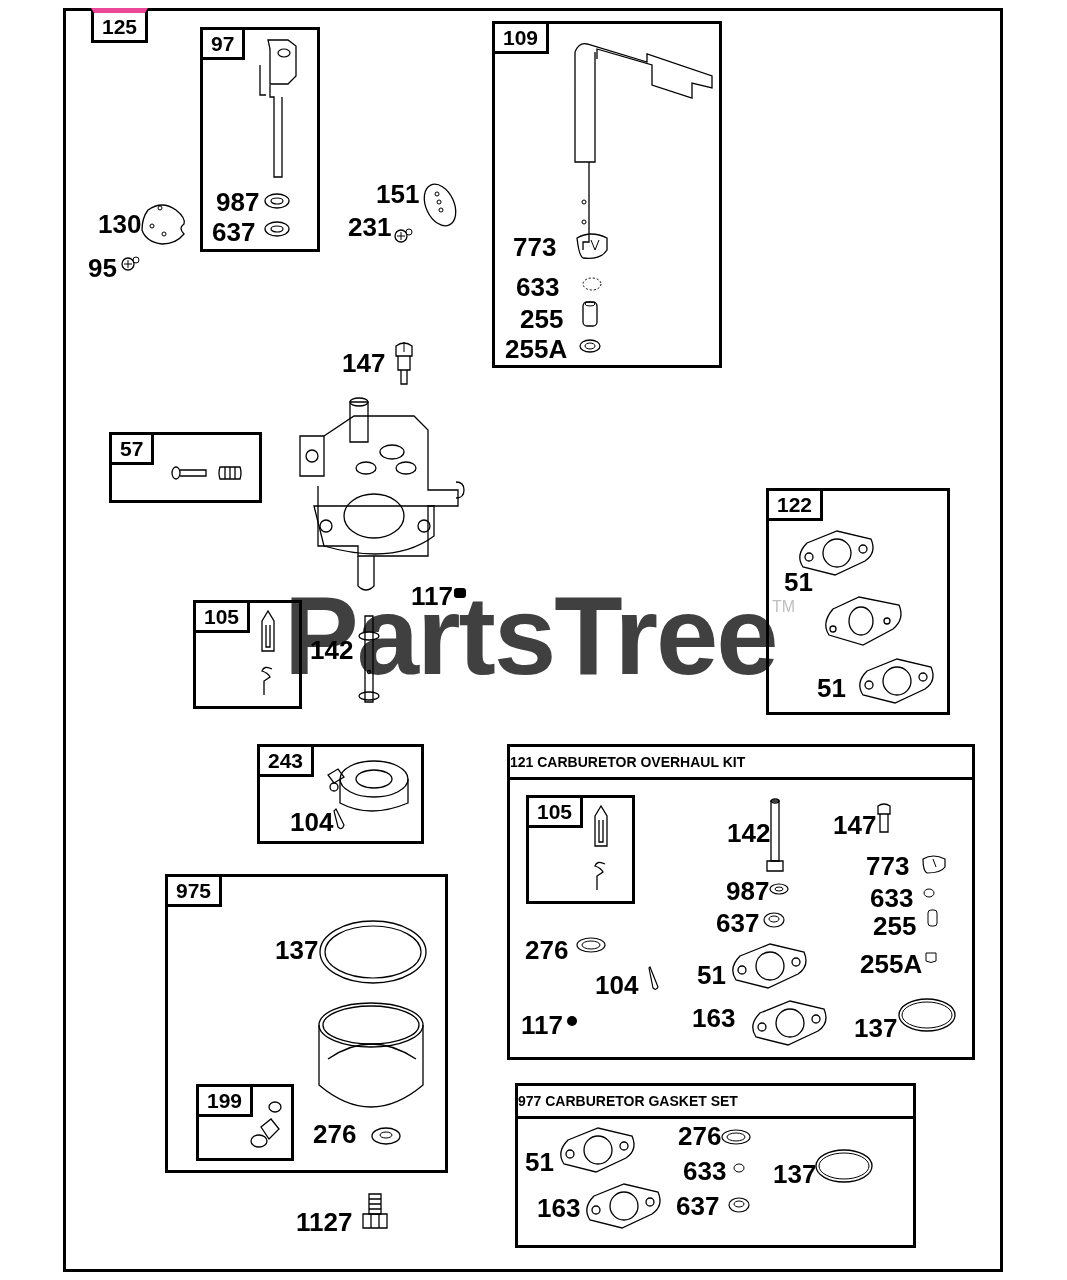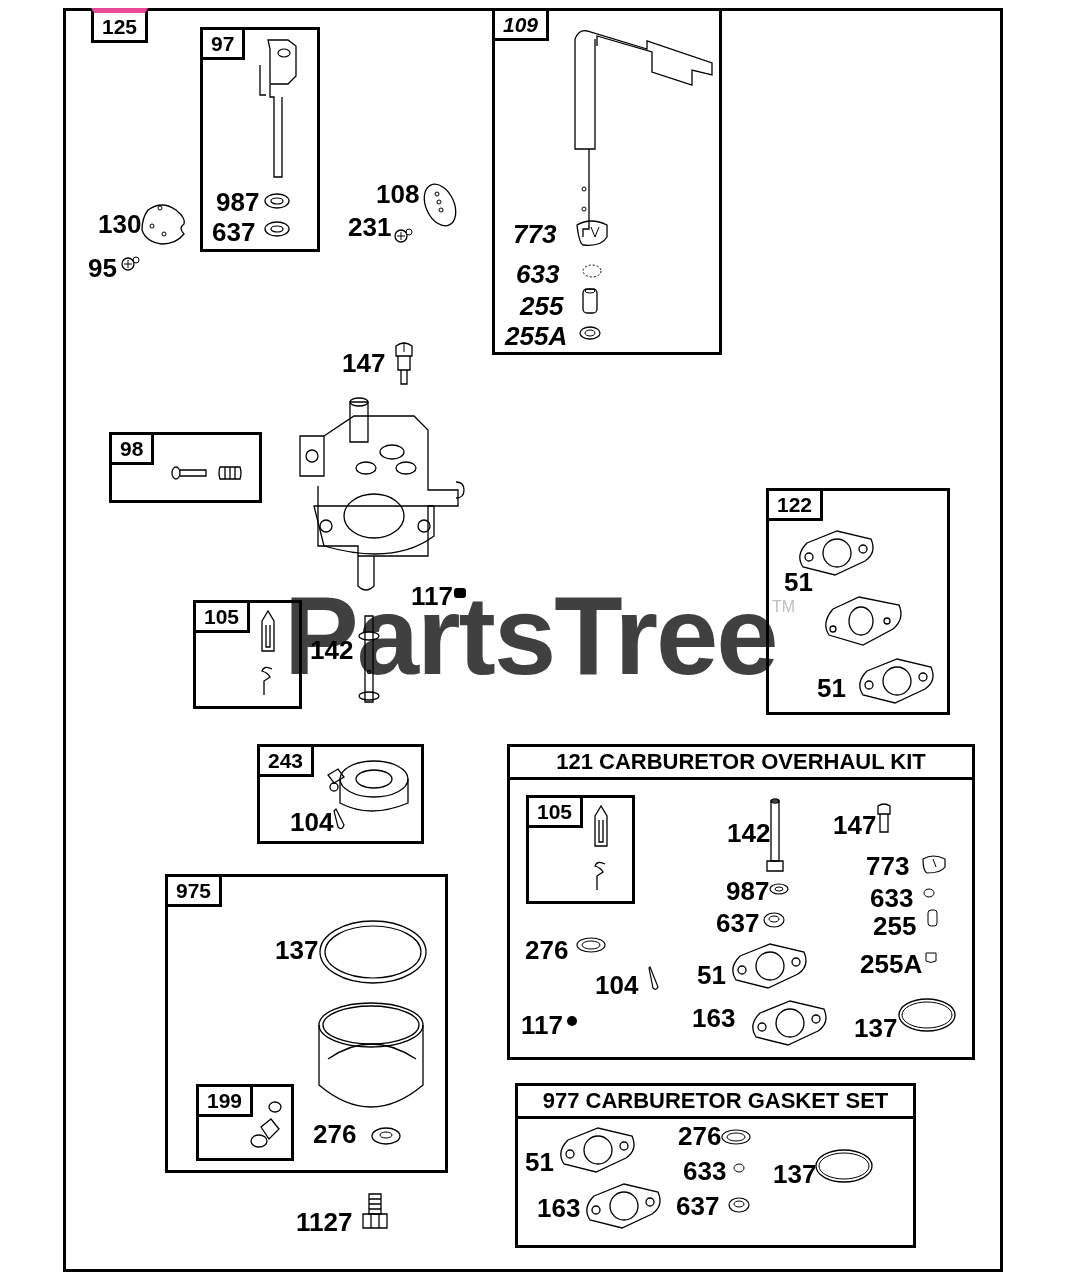--- a/index.html
+++ b/index.html
@@ -5,21 +5,21 @@
   html, body { margin:0; padding:0; background:#fff; }
   body { width:1067px; height:1280px; position:relative; overflow:hidden;
          font-family:"Liberation Sans", sans-serif; color:#000; }
   .frame { position:absolute; left:63px; top:8px; width:934px; height:1258px;
            border:3px solid #000; }
   .box { position:absolute; border:3px solid #000; background:transparent; }
   .tag { position:absolute; left:0; top:0; border-right:3px solid #000;
          border-bottom:3px solid #000; font-weight:bold; font-size:21px;
          padding:2px 8px 1px 8px; line-height:24px; background:#fff; }
   .title-bar { position:absolute; left:0; right:0; top:0; border-bottom:3px solid #000;
-               font-weight:bold; font-size:22px; line-height:30px; text-align:center; }
+               font-weight:bold; font-size:14px; line-height:30px; }
   .lbl { position:absolute; font-weight:bold; font-size:26px; line-height:22px; white-space:nowrap; }
   .part { position:absolute; }
   svg { overflow:visible; }
   .wm { position:absolute; left:284px; top:580px; font-family:Liberation Sans, sans-serif;
         font-weight:bold; font-size:112px; color:#404040; letter-spacing:-2px; line-height:1; }
   .tm { position:absolute; left:772px; top:598px; font-size:16px; color:#bfbfbf; }
 </style>
 </head>
 <body>
 
@@ -56,35 +56,35 @@
     <circle cx="12" cy="26" r="2" fill="none" stroke="#000"></circle>
     <circle cx="24" cy="34" r="2" fill="none" stroke="#000"></circle>
 </svg>
 <div class="lbl" style="left:88px;top:257px">95</div>
 <svg class="part" style="left:119px;top:254px" width="24" height="18">
     <circle cx="9" cy="10" r="6" fill="none" stroke="#000" stroke-width="1.3"></circle>
     <path d="M5 10 h8 M9 6 v8" stroke="#000"></path>
     <circle cx="17" cy="6" r="3" fill="none" stroke="#000"></circle>
   </svg>
 
-<div class="lbl" style="left:376px;top:183px">108</div>
+<div class="lbl" style="left:376px;top:183px">151</div>
 <svg class="part" style="left:420px;top:180px" width="40" height="50">
     <ellipse cx="20" cy="25" rx="14" ry="22" transform="rotate(-25 20 25)" fill="none" stroke="#000" stroke-width="1.3"></ellipse>
     <circle cx="17" cy="14" r="2" fill="none" stroke="#000"></circle>
     <circle cx="19" cy="22" r="2" fill="none" stroke="#000"></circle>
     <circle cx="21" cy="30" r="2" fill="none" stroke="#000"></circle>
   </svg>
 <div class="lbl" style="left:348px;top:216px">231</div>
 <svg class="part" style="left:392px;top:226px" width="24" height="18">
     <circle cx="9" cy="10" r="6" fill="none" stroke="#000" stroke-width="1.3"></circle>
     <path d="M5 10 h8 M9 6 v8" stroke="#000"></path>
     <circle cx="17" cy="6" r="3" fill="none" stroke="#000"></circle>
   </svg>
 
-<div class="box" style="left:492px;top:8px;width:224px;height:341px;font-style:italic;">
+<div class="box" style="left:492px;top:21px;width:224px;height:341px;">
   <div class="tag">109</div>
   <svg class="part" style="left:70px;top:8px" width="150" height="210">
     <path d="M10 20 v110 h20 v-110 M10 20 q4 -10 12 -8 l60 18 v-8 l65 22 v12 l-20 -5 v15 l-40 -13 v-20 l-55 -16 v10 M14 130 h10 v80 h-6 v8" fill="none" stroke="#000" stroke-width="1.3"></path>
     <circle cx="19" cy="170" r="2" fill="none" stroke="#000"></circle>
       <circle cx="19" cy="190" r="2" fill="none" stroke="#000"></circle>
   </svg>
   <div class="lbl" style="left:18px;top:212px">773</div>
   <svg class="part" style="left:80px;top:208px" width="36" height="30">
       <path d="M2 6 q14 -8 30 0 v12 q-6 10 -24 8 q-4 -2 -6 -20 z" fill="none" stroke="#000" stroke-width="1.3"></path>
       <path d="M16 8 l4 10 l4 -10" fill="none" stroke="#000"></path>
@@ -124,21 +124,21 @@
       <circle cx="128" cy="130" r="6"></circle>
     <ellipse cx="96" cy="56" rx="12" ry="7"></ellipse>
       <ellipse cx="70" cy="72" rx="10" ry="6"></ellipse>
       <ellipse cx="110" cy="72" rx="10" ry="6"></ellipse>
     <path d="M62 160 v30 q8 8 16 0 v-30"></path>
     <path d="M160 86 q8 0 8 8 q0 8 -8 8"></path>
   </g>
 </svg>
 
 <div class="box" style="left:109px;top:432px;width:147px;height:65px;">
-  <div class="tag">98</div>
+  <div class="tag">57</div>
   <svg class="part" style="left:58px;top:28px" width="80" height="20">
       <g fill="none" stroke="#000" stroke-width="1.3">
         <ellipse cx="6" cy="10" rx="4" ry="6"></ellipse>
         <path d="M10 7 h26 v6 h-26"></path>
         <path d="M50 4 h20 q2 6 0 12 h-20 q-2 -6 0 -12 z M55 4 v12 M60 4 v12 M65 4 v12"></path>
       </g>
     </svg>
 </div>
 
 <div class="lbl" style="left:411px;top:585px">117</div>

